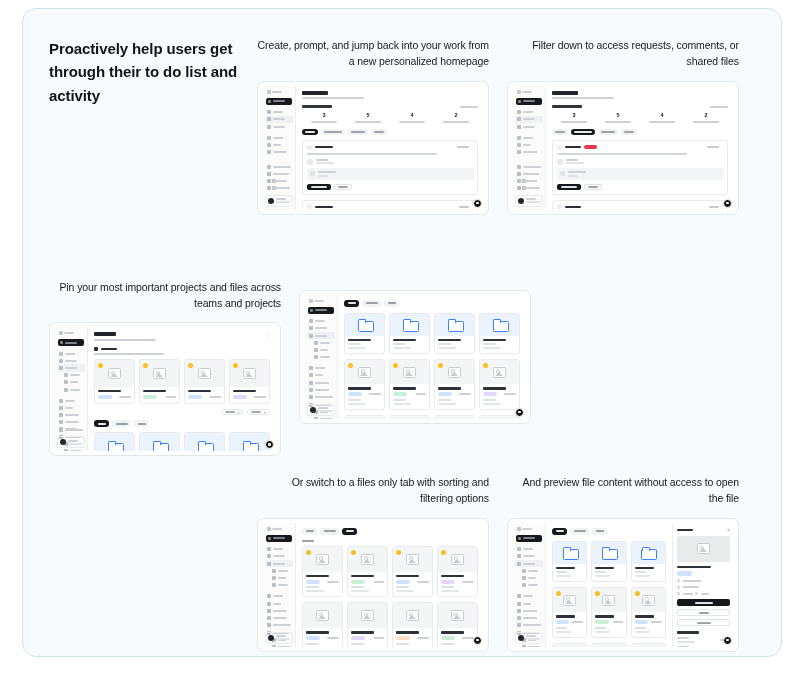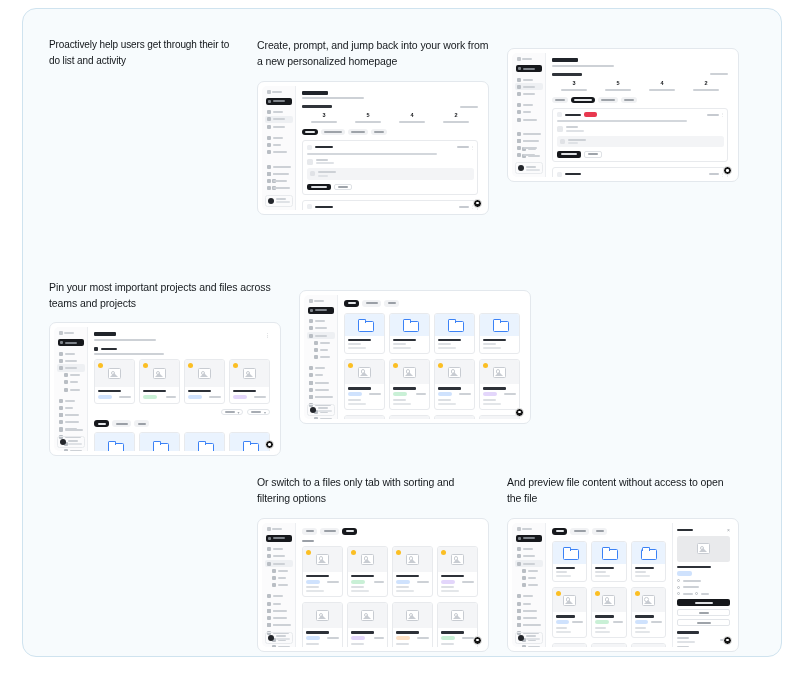--- a/index.html
+++ b/index.html
@@ -21,32 +21,33 @@
     position: absolute;
     left: 26px; top: 28px;
     width: 712px;
   }
   .row { display: flex; gap: 18px; margin-bottom: 18px; }
   .col { width: 232px; }
   .col.narrow { width: 190px; }
   .col.spacer { width: 190px; }
 
   .h-bold {
-    font-size: 10px;
-    font-weight: normal;
+    font-size: 15px;
+    font-weight: bold;
     color: #101418;
     line-height: 1.55;
     letter-spacing: -0.1px;
   }
   .h-reg {
     font-size: 10.5px;
     font-weight: normal;
     color: #15191d;
     line-height: 1.55;
     letter-spacing: -0.1px;
+    text-align: right;
   }
   .cap-gap { height: 11px; }
 
   
   .shot {
     position: relative;
     width: 100%;
     height: 134px;
     background: #ffffff;
     border: 1px solid #e3e8ed;
@@ -510,20 +511,21 @@
                     </span>
                   </div>
 
               </div>
             </div>
           </div>
         </div>
       </div>
 
       <div class="col">
+        <div class="h-reg">Filter down to access requests, comments, or shared files</div>
         <div class="cap-gap"></div>
         <div class="shot">
           <div class="badge-dot"></div>
           <div class="shot-inner">
             <div class="msb">
               <div class="msb-logo">
                   <span class="g"></span>
                   <span class="tl w10"></span>
                 </div>
               <div class="msb-cta">

